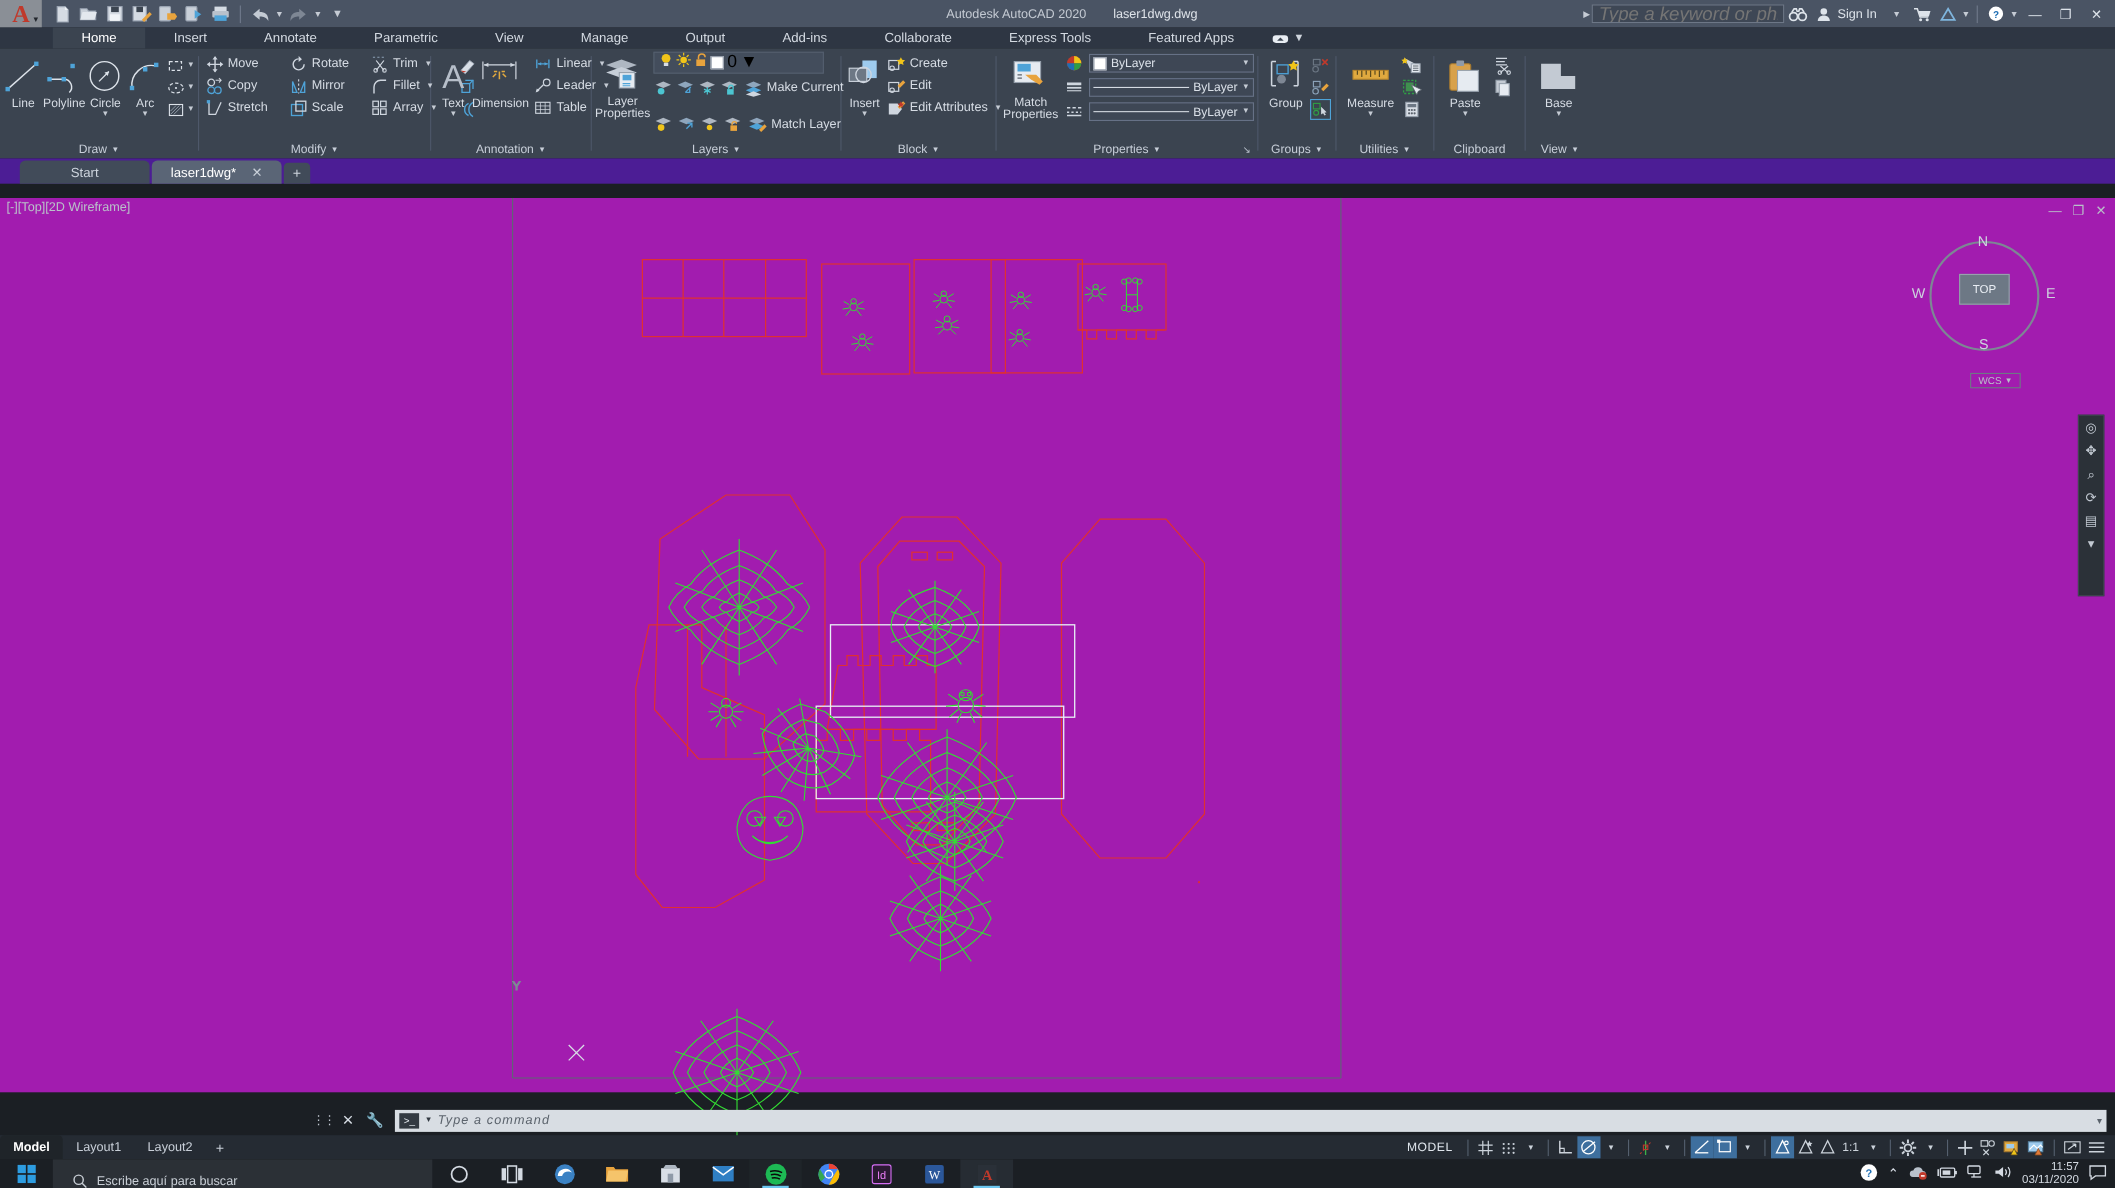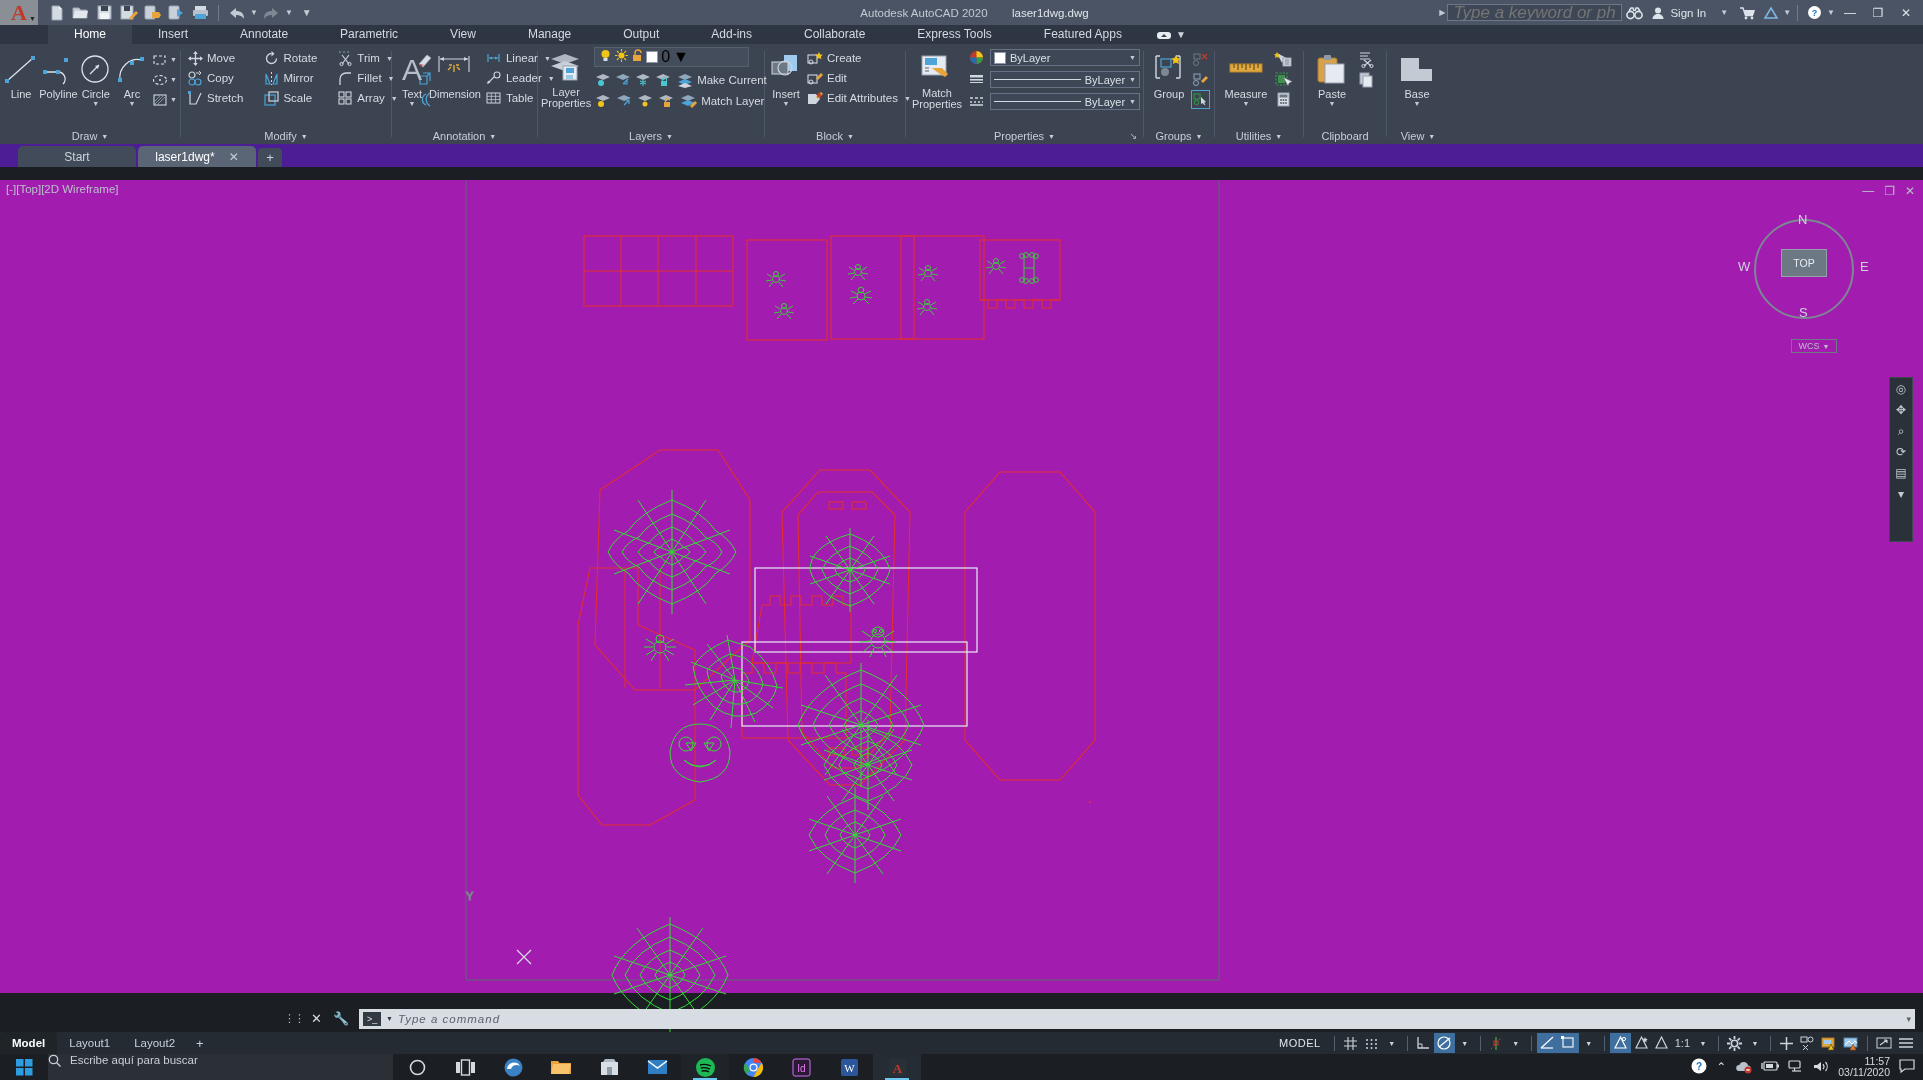--- a/index.html
+++ b/index.html
@@ -128,22 +128,22 @@
   .sbi { height:20px; min-width:20px; display:flex; align-items:center; justify-content:center;
     color:#ccd3db; font-size:11px; padding:0 3px; }
   .sbi.on { background:#3e6f9e; }
   .sbsep { width:1px; height:15px; background:#55606f; margin:0 5px; }
   .modeltag { color:#dfe5ec; font-size:11px; letter-spacing:.5px; padding:0 8px; }
 
   
   .taskbar { position:absolute; left:0; bottom:0; width:1923px; height:26px;
     background:#1b1f24; display:flex; align-items:center; }
   .startbtn { width:48px; height:26px; display:flex; align-items:center; justify-content:center; }
-  .searchbox { width:345px; height:26px; background:#2b3036; display:flex; align-items:flex-start;
-    gap:9px; padding-left:0; color:#c9cfd6; font-size:11.5px; }
+  .searchbox { width:345px; height:26px; background:#2b3036; display:flex; align-items:flex-end;
+    gap:9px; padding-left:18px; color:#c9cfd6; font-size:11.5px; }
   .tbicon { width:48px; height:26px; display:flex; align-items:center; justify-content:center;
     position:relative; }
   .tbicon .under { position:absolute; bottom:0; left:12px; width:24px; height:2px; }
   .tray { margin-left:auto; display:flex; align-items:center; gap:9px; padding-right:8px;
     color:#d4dae2; font-size:10.5px; }
   .clock { display:flex; flex-direction:column; align-items:flex-end; line-height:11px; font-size:10.5px; }
 
   svg { overflow:visible; }
 </style>
 </head>
@@ -622,21 +622,21 @@
               <span class="ic">
                 <svg width="16" height="15">
                   <path d="M8 1l7 3-7 3-7-3z" fill="#8fa6bd"></path>
                   <path d="M8 6l7 3-7 3-7-3z" fill="#4ea3d8"></path>
                   <path d="M8 10l7 3-7 2-7-2z" fill="#cfd6df"></path>
                 </svg>
               </span>
               <span class="tx">Make Current</span>
             </span>
         </div>
-        <div style="display:flex;gap:2px;margin-top:1px">
+        <div style="display:flex;gap:2px;margin-top:13px">
           <span class="icbox">
               <svg width="17" height="15">
                 <path d="M8 2l7 3-7 3-7-3z" fill="#aeb7c2"></path>
                 <circle cx="6" cy="11" r="3" fill="#f0c419"></circle>
               </svg>
             </span>
           <span class="icbox">
               <svg width="17" height="15">
                 <path d="M8 2l7 3-7 3-7-3z" fill="#8fa6bd"></path>
                 <path d="M8 12l5-5M9 7h4v4" stroke="#4ea3d8" stroke-width="1.2" fill="none"></path>

